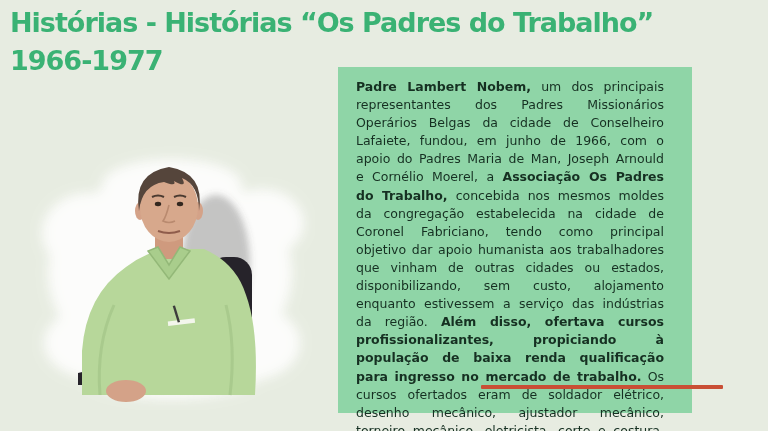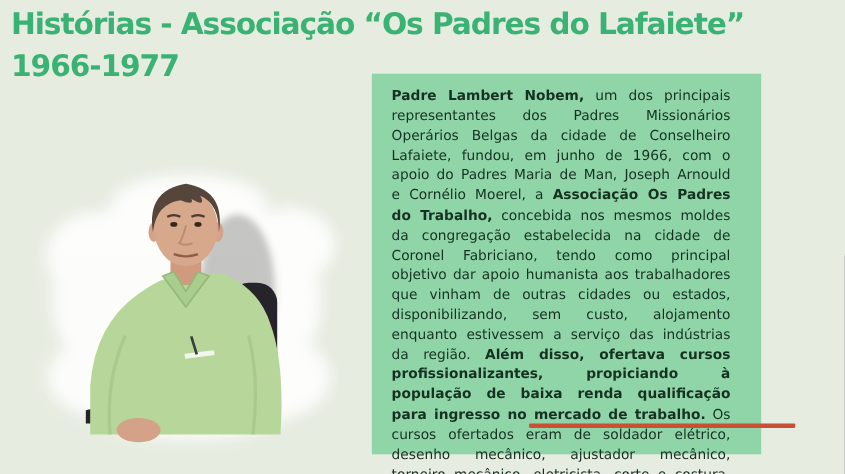--- a/index.html
+++ b/index.html
@@ -32,21 +32,21 @@
     position:absolute; left:30px; top:145px; width:285px; height:265px;
   }
   .photo svg{ display:block; width:100%; height:100%; }
 </style>
 </head>
 <body>
 
 <div class="slide">
 
   <div class="title">
-    <div class="line">Histórias - Associação “Os Padres do Lafaiete”</div>
+    <div class="line">Histórias - Histórias “Os Padres do Trabalho”</div>
     <div class="line">1966-1977</div>
   </div>
 
   <div class="photo">
     <svg viewBox="0 0 285 265" xmlns="http://www.w3.org/2000/svg">
       <defs>
         <filter id="blur8" x="-30%" y="-30%" width="160%" height="160%">
             <feGaussianBlur stdDeviation="6"></feGaussianBlur>
           </filter>
         <filter id="blur3" x="-40%" y="-40%" width="180%" height="180%">

